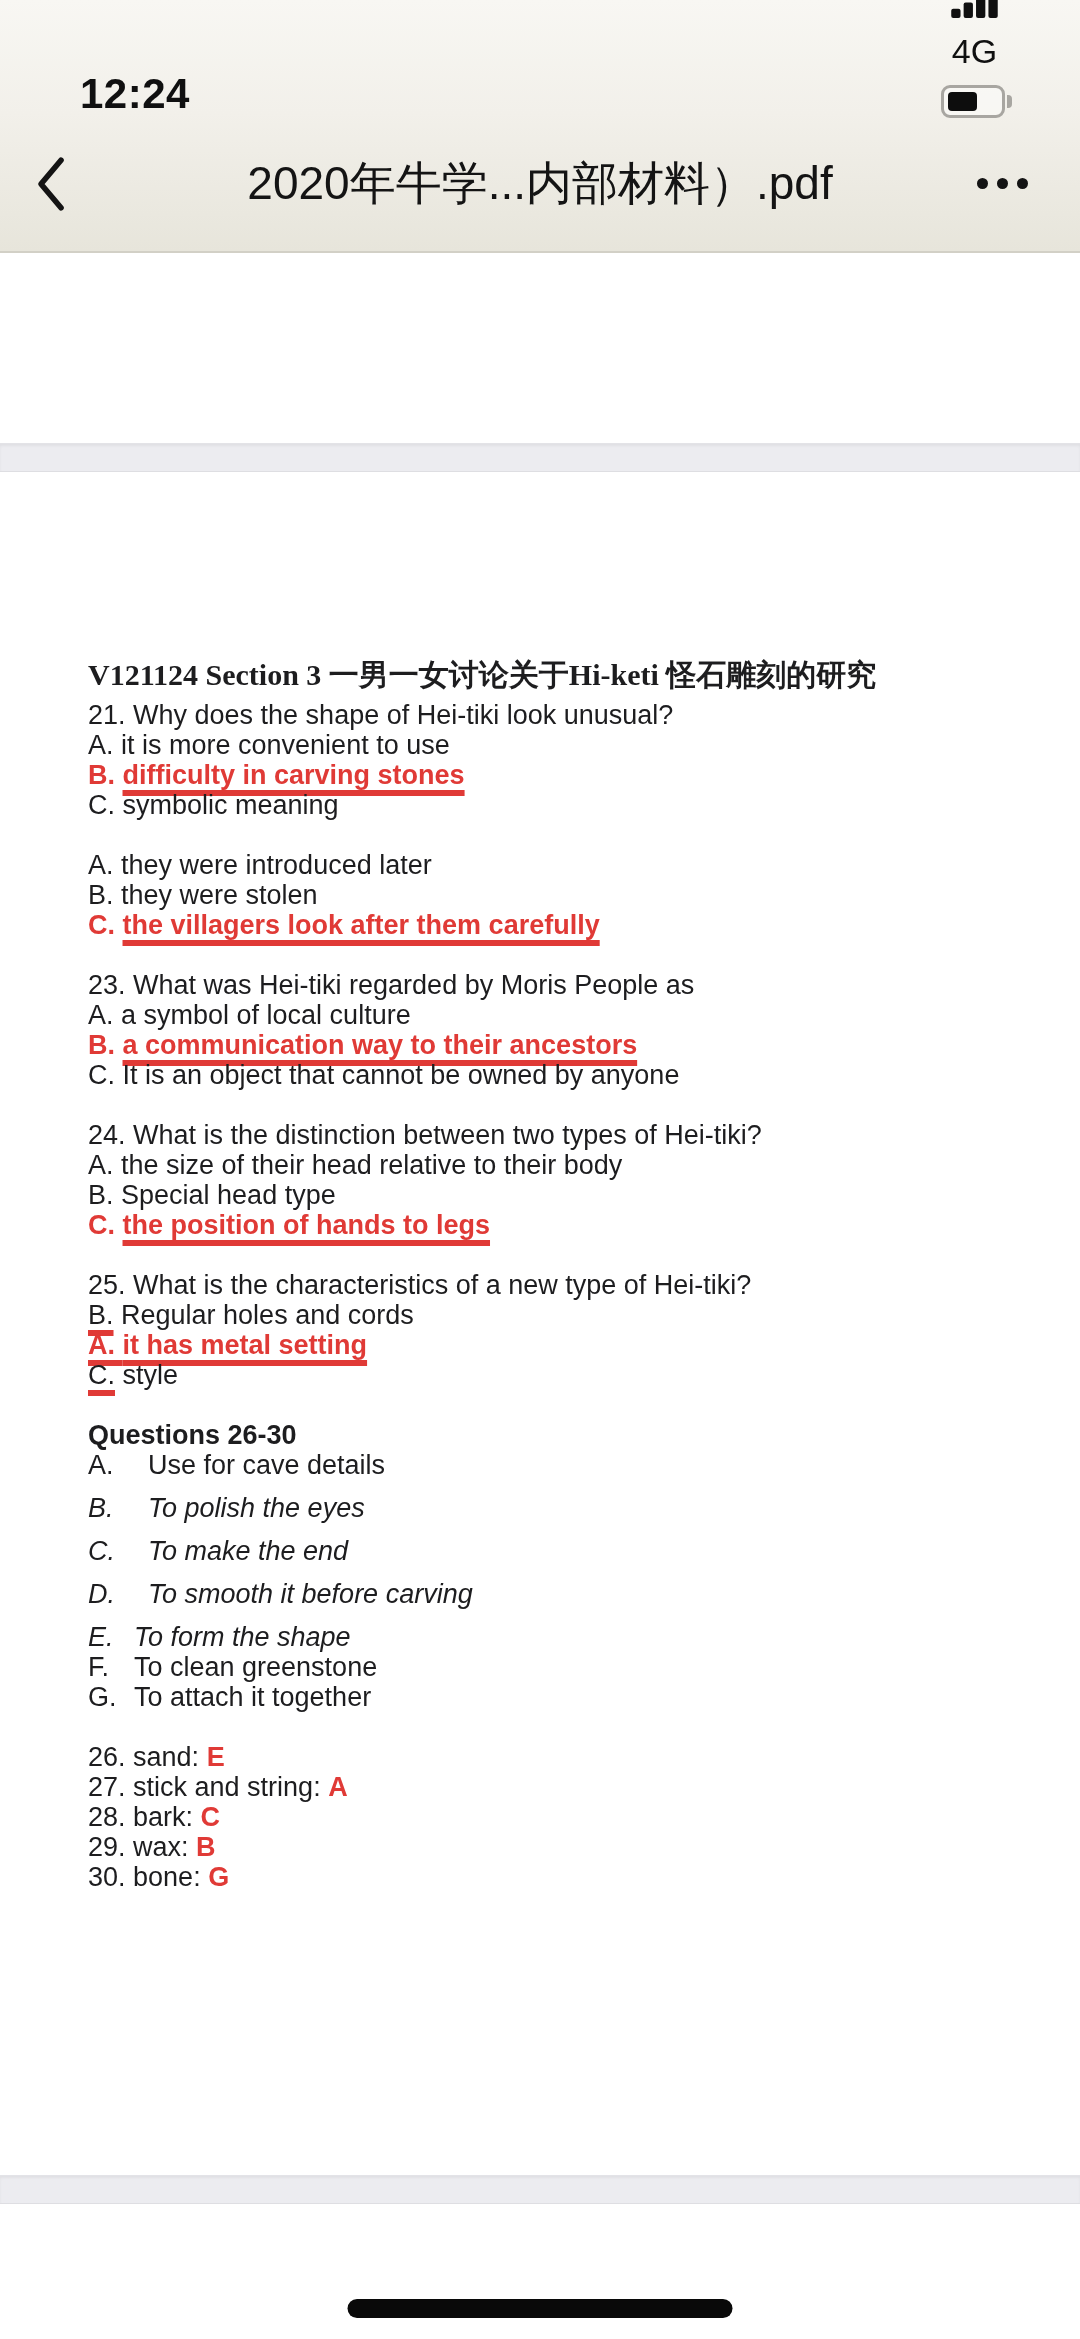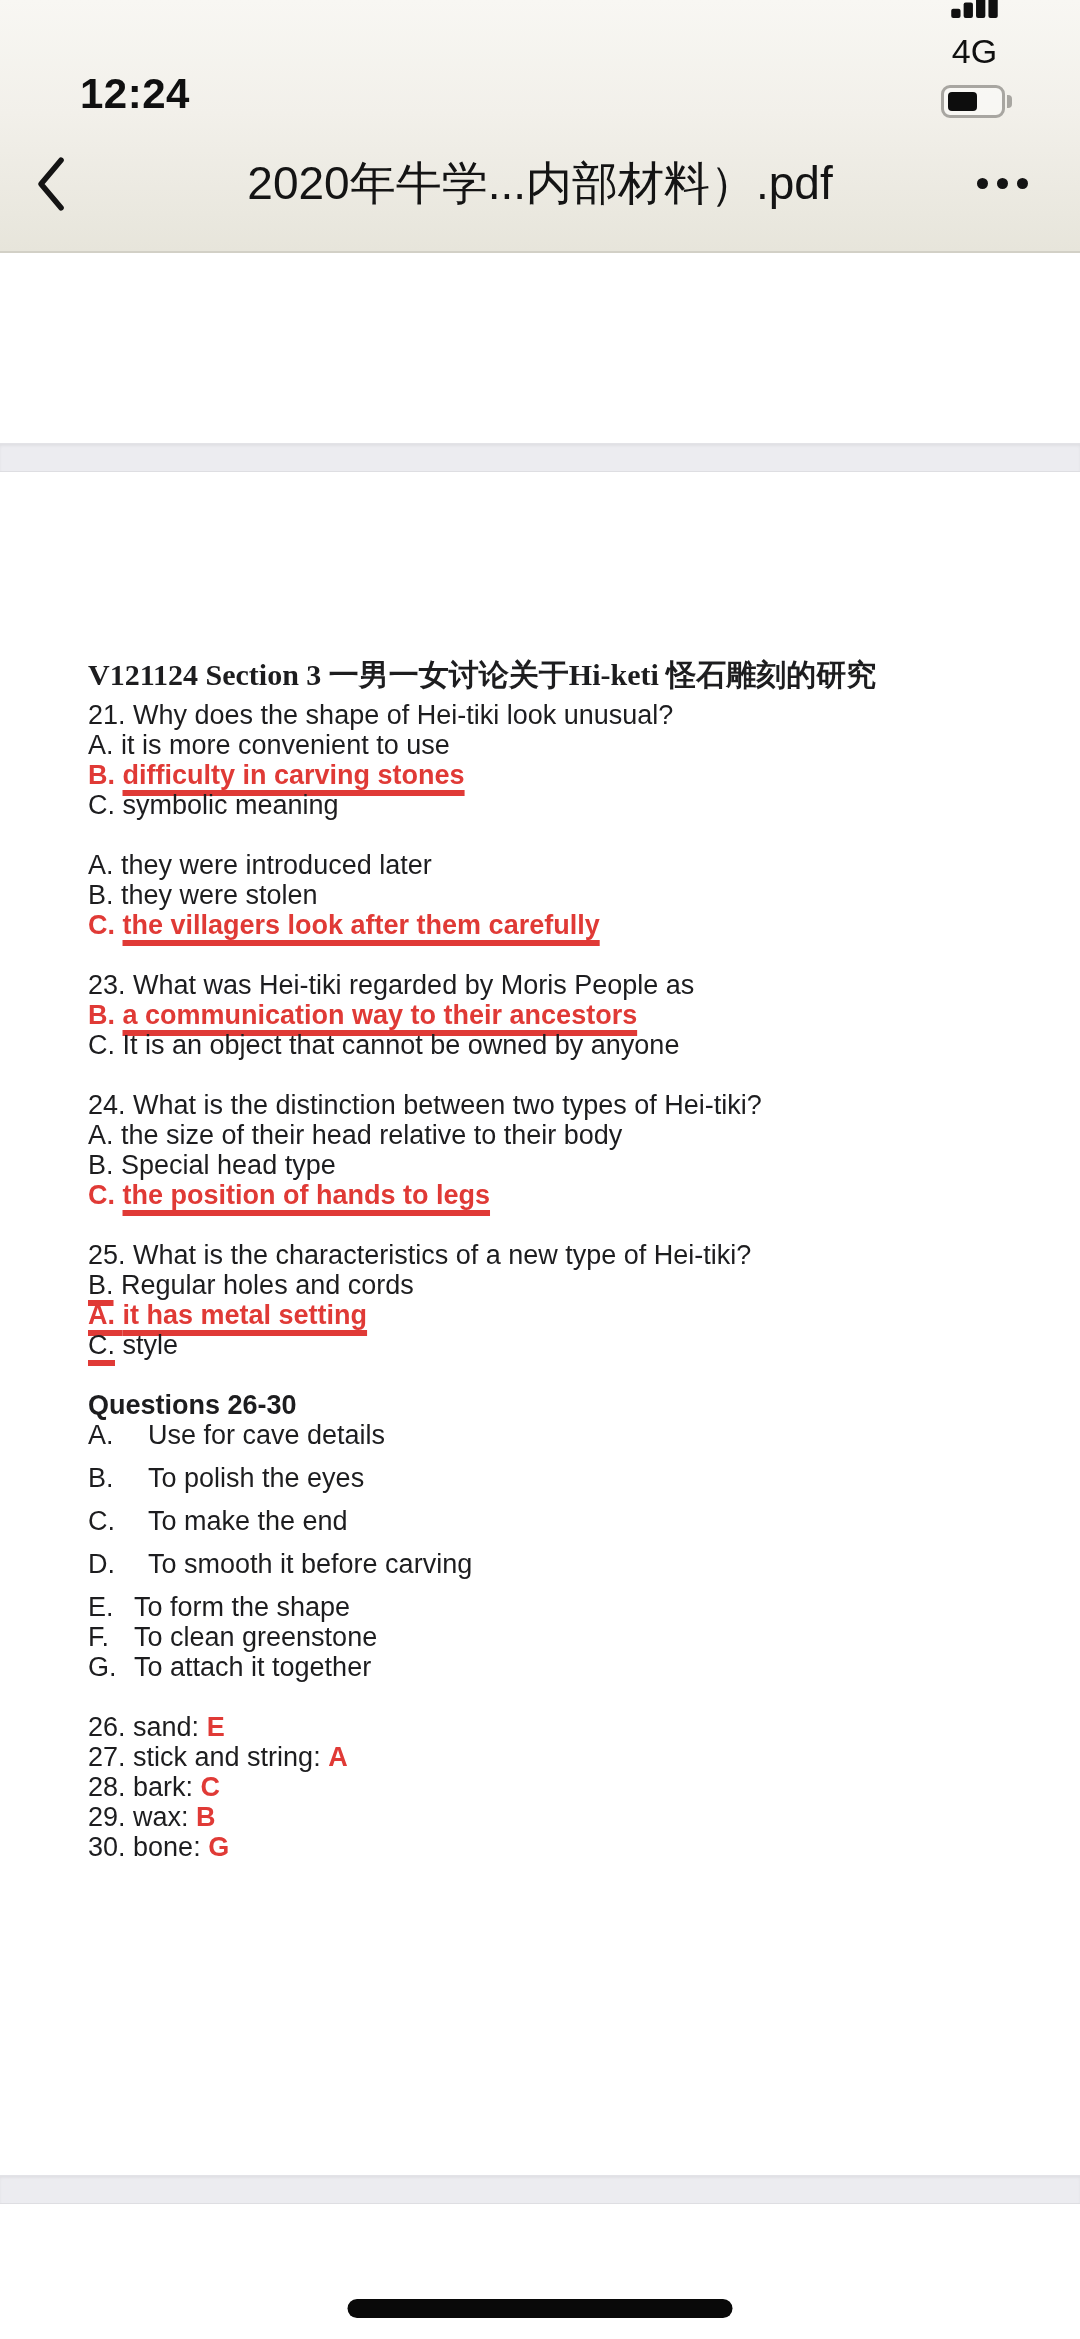--- a/index.html
+++ b/index.html
@@ -55,21 +55,21 @@
   .q.first { margin-top: 0; }
   .line { min-height: 30px; }
   .ans { color: var(--answer-red, #e03a36); font-weight: 700; }
   .u, .ul-red { text-decoration: underline;
     text-decoration-color: var(--answer-red, #e03a36);
     text-decoration-thickness: 6px; text-underline-offset: 6px; }
   .match-header { font-weight: 700; }
   .mi .lbl { display: inline-block; }
   .mi.wide .lbl { width: 60px; }
   .mi.tight .lbl { width: 46px; }
-  .sp { margin-top: 13px; }
+  .sp { margin-top: 13px; font-style: italic; }
   .akey .num { font-weight: 400; }
   .red-letter { color: var(--answer-red, #e03a36); font-weight: 700; }
 
   .home-indicator { position: absolute; left: 50%; transform: translateX(-50%);
     bottom: 21px; width: 385px; height: 19px; border-radius: 10px;
     background: #090909; cursor: grab; }
 </style>
 </head>
 <body>
 
@@ -127,20 +127,21 @@
         </div>
 
         <div class="q">
           <div class="line"><span class="lbl">A.</span> <span>they were introduced later</span></div>
           <div class="line"><span class="lbl">B.</span> <span>they were stolen</span></div>
           <div class="line ans"><span class="lbl">C.</span> <span class="u">the villagers look after them carefully</span></div>
         </div>
 
         <div class="q">
           <div class="line">23. What was Hei-tiki regarded by Moris People as</div>
+          <div class="line"><span class="lbl">A.</span> <span>a symbol of local culture</span></div>
           <div class="line ans"><span class="lbl">B.</span> <span class="u">a communication way to their ancestors</span></div>
           <div class="line"><span class="lbl">C.</span> <span>It is an object that cannot be owned by anyone</span></div>
         </div>
 
         <div class="q">
           <div class="line">24. What is the distinction between two types of Hei-tiki?</div>
           <div class="line"><span class="lbl">A.</span> <span>the size of their head relative to their body</span></div>
           <div class="line"><span class="lbl">B.</span> <span>Special head type</span></div>
           <div class="line ans"><span class="lbl">C.</span> <span class="u">the position of hands to legs</span></div>
         </div>

